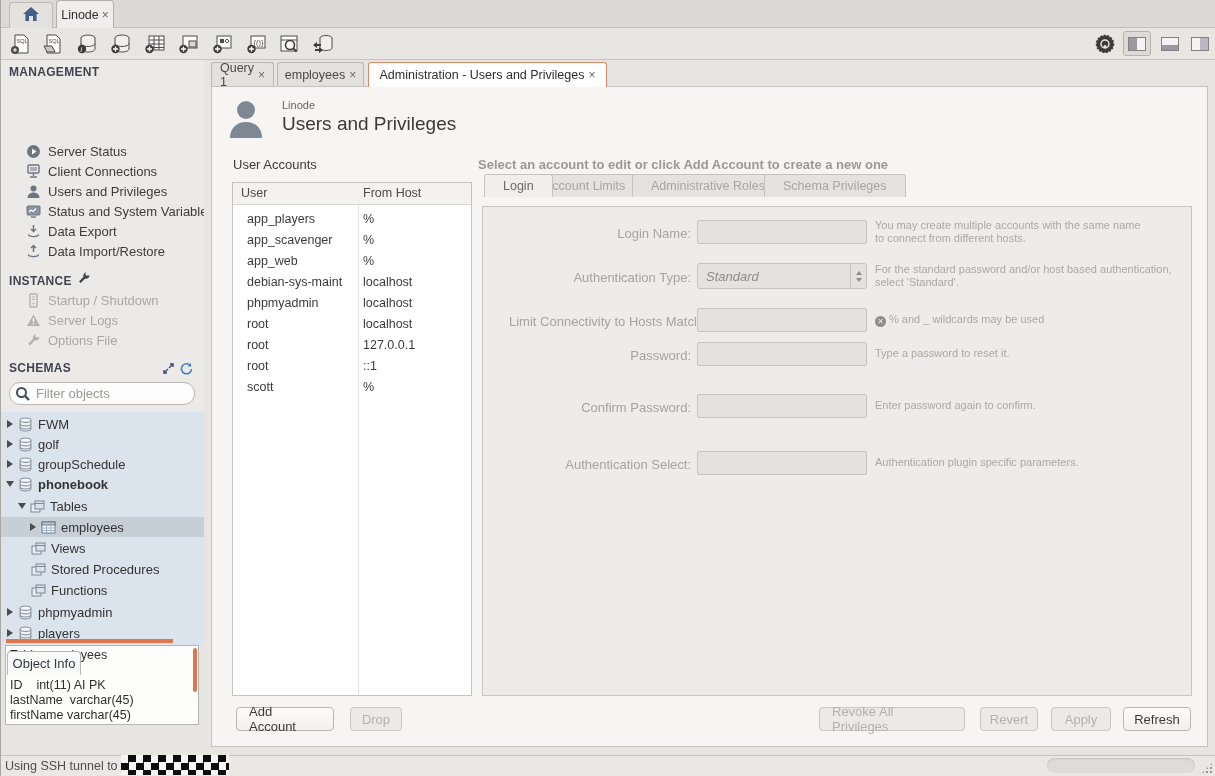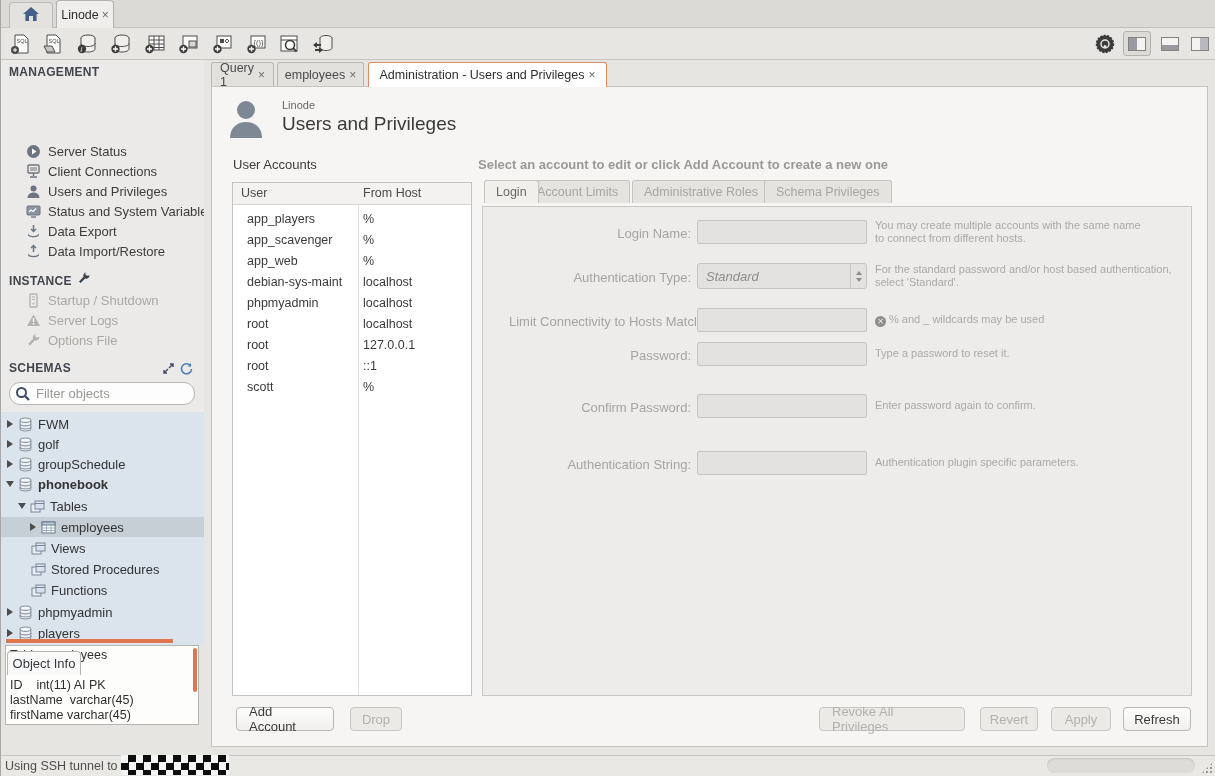--- a/index.html
+++ b/index.html
@@ -63,21 +63,21 @@
   .mini-title { font-size:11px; color:#666; }
   .select-hint { font-weight:bold; color:#9b9996; font-size:13px; }
 
   .userlist { position:absolute; left:20px; top:95px; width:240px; height:514px; background:#ffffff; border:1px solid #c5c3bf; }
   .ul-hdr { position:absolute; left:0; top:0; width:238px; height:22px; background:#f3f2f0; border-bottom:1px solid #d7d5d1; font-size:12.5px; color:#4a4a4a; }
   .ul-coldiv { position:absolute; left:125px; top:0; width:1px; height:512px; background:#e2e0dc; }
   .ul-row { position:absolute; left:0; width:238px; height:21px; font-size:12.5px; color:#3a3a3a; }
   .cell-u { position:absolute; left:14px; top:3px; white-space:nowrap; }
   .cell-h { position:absolute; left:130px; top:3px; white-space:nowrap; }
 
-  .right-tab { position:absolute; top:93px; height:23px; border:1px solid #c5c3bf; border-bottom:none; border-radius:3px 3px 0 0; display:flex; align-items:center; justify-content:center; font-size:12.5px; padding:0 11px; background:#e5e3e0; color:#a8a6a2; }
+  .right-tab { position:absolute; top:87px; height:23px; border:1px solid #c5c3bf; border-bottom:none; border-radius:3px 3px 0 0; display:flex; align-items:center; justify-content:center; font-size:12.5px; padding:0 18px; background:#e5e3e0; color:#a8a6a2; }
   .right-tab.active { background:#f0efec; color:#6b6966; z-index:4; }
   .formpanel { position:absolute; left:270px; top:119px; width:710px; height:490px; background:#edecea; border:1px solid #c9c7c3; z-index:2; }
   .flabel { position:absolute; font-size:13px; color:#a6a4a0; white-space:nowrap; }
   .finput { position:absolute; width:170px; height:24px; background:#e4e2e0; border:1px solid #c6c4c1; border-radius:2px; }
   .fselect { position:absolute; width:170px; height:26px; background:#e4e2e0; border:1px solid #c6c4c1; border-radius:3px; font-size:13px; color:#8f8d89; display:flex; align-items:center; padding-left:8px;font-style:italic; }
   .spin { position:absolute; right:0; top:0; width:16px; height:24px; border-left:1px solid #c6c4c1; display:flex; flex-direction:column; align-items:center; justify-content:center; gap:3px; }
   .spin i { width:0; height:0; border-left:3px solid transparent; border-right:3px solid transparent; }
   .spin .up { border-bottom:4px solid #8f8d89; }
   .spin .dn { border-top:4px solid #8f8d89; }
   .fhint { position:absolute; font-size:11px; color:#aba9a5; line-height:13px; white-space:nowrap; }
@@ -618,21 +618,21 @@
       </div>
 
       <div class="flabel" style="left:0; width:208px; top:141px; text-align:right;">Password:</div>
       <div class="finput" style="left:214px; top:135px;"></div>
       <div class="fhint" style="left:392px; top:140px;">Type a password to reset it.</div>
 
       <div class="flabel" style="left:0; width:208px; top:193px; text-align:right;">Confirm Password:</div>
       <div class="finput" style="left:214px; top:187px;"></div>
       <div class="fhint" style="left:392px; top:192px;">Enter password again to confirm.</div>
 
-      <div class="flabel" style="left:0; width:208px; top:250px; text-align:right;">Authentication String:</div>
+      <div class="flabel" style="left:0; width:208px; top:250px; text-align:right;">Authentication Select:</div>
       <div class="finput" style="left:214px; top:244px;"></div>
       <div class="fhint" style="left:392px; top:249px;">Authentication plugin specific parameters.</div>
     </div>
 
     <div class="btn" style="left:24px; top:620px; width:98px;">
         <span>Add Account</span>
       </div>
     <div class="btn disabled" style="left:138px; top:620px; width:52px;">
         <span>Drop</span>
       </div>

